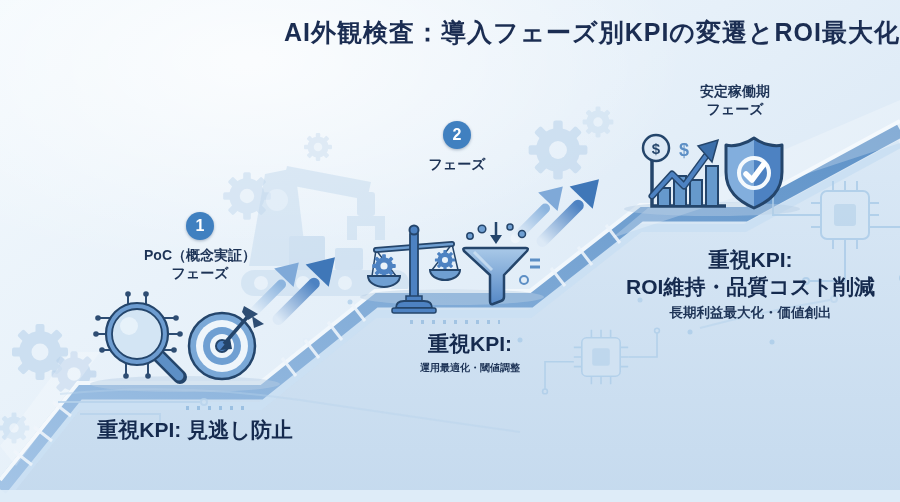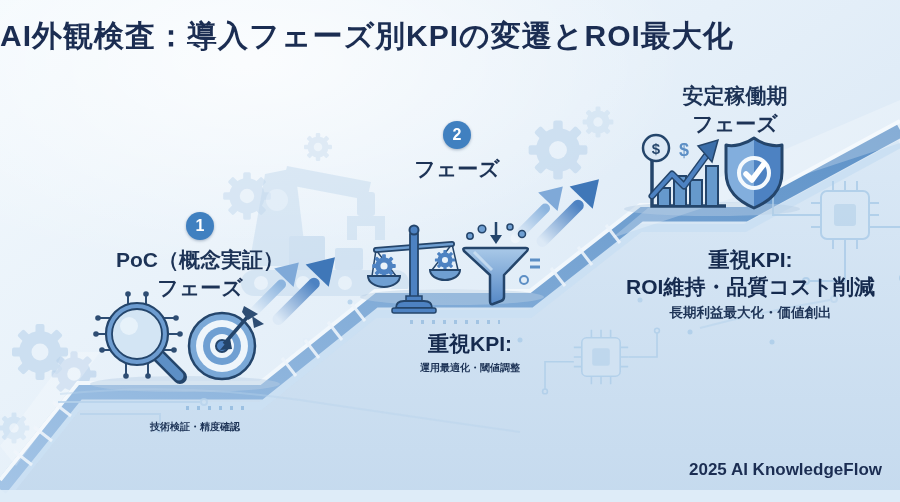--- a/index.html
+++ b/index.html
@@ -5,25 +5,25 @@
   html,body{margin:0;padding:0;background:#9db4c8;}
   .canvas{
     position:relative;width:900px;height:502px;overflow:hidden;
     font-family:"Liberation Sans","DejaVu Sans",sans-serif;
     background:
       radial-gradient(ellipse 620px 300px at 28% 12%, rgba(255,255,255,.75), rgba(255,255,255,0) 70%),
       linear-gradient(145deg,#f3f9fd 0%,#e6f0f9 45%,#d2e3f3 100%);
   }
   svg.decor{position:absolute;left:0;top:0;}
   .title{
-    position:absolute;top:16px;left:0;width:100%;text-align:left;margin:0;
-    font-size:30px;font-weight:800;color:#1b2d52;letter-spacing:1px;
+    position:absolute;top:16px;left:0;width:100%;text-align:right;margin:0;
+    font-size:25px;font-weight:800;color:#1b2d52;letter-spacing:1px;
   }
   .phase-label{position:absolute;text-align:center;color:#1d3356;font-weight:800;}
-  .phase-label .pname{font-size:21px;line-height:1.32;display:block;white-space:nowrap;}
+  .phase-label .pname{font-size:14px;line-height:1.32;display:block;white-space:nowrap;}
   .badge{
     width:28px;height:28px;border-radius:50%;background:#4080c0;color:#ffffff;
     font-size:16px;font-weight:700;line-height:28px;text-align:center;margin:0 auto 6px auto;
     box-shadow:0 1px 3px rgba(25,55,95,.35);
   }
   .kpi{position:absolute;text-align:center;font-weight:800;color:#152a4e;}
   .kpi .main{font-size:21px;line-height:1.28;display:block;white-space:nowrap;}
   .kpi .sub{font-size:10px;margin-top:3px;display:block;color:#1d3356;white-space:nowrap;}
   .footer{
     position:absolute;right:18px;top:460px;
@@ -276,21 +276,21 @@
   </svg>
 
   <h1 class="title">AI外観検査：導入フェーズ別KPIの変遷とROI最大化</h1>
 
   <div class="phase-label" style="left:85px;top:212px;width:230px;">
     <div class="badge">1</div>
     <span class="pname">PoC（概念実証）</span>
     <span class="pname">フェーズ</span>
   </div>
   <div class="kpi" style="left:55px;top:417px;width:280px;">
-    <span class="sub">技術検証・精度確認</span>
+    <span class="main">重視KPI: 見逃し防止</span>
   </div>
 
   <div class="phase-label" style="left:362px;top:121px;width:190px;">
     <div class="badge">2</div>
     <span class="pname">フェーズ</span>
   </div>
   <div class="kpi" style="left:320px;top:331px;width:300px;">
     <span class="main">重視KPI:</span>
     <span class="sub">運用最適化・閾値調整</span>
   </div>
@@ -298,14 +298,13 @@
   <div class="phase-label" style="left:635px;top:82px;width:200px;">
     <span class="pname">安定稼働期</span>
     <span class="pname">フェーズ</span>
   </div>
   <div class="kpi" style="left:598px;top:247px;width:305px;">
     <span class="main">重視KPI:</span>
     <span class="main">ROI維持・品質コスト削減</span>
     <span class="sub" style="font-size:13.5px">長期利益最大化・価値創出</span>
   </div>
 
-  <div class="footer">2025 AI KnowledgeFlow</div>
 </div>
 
 </body></html>

